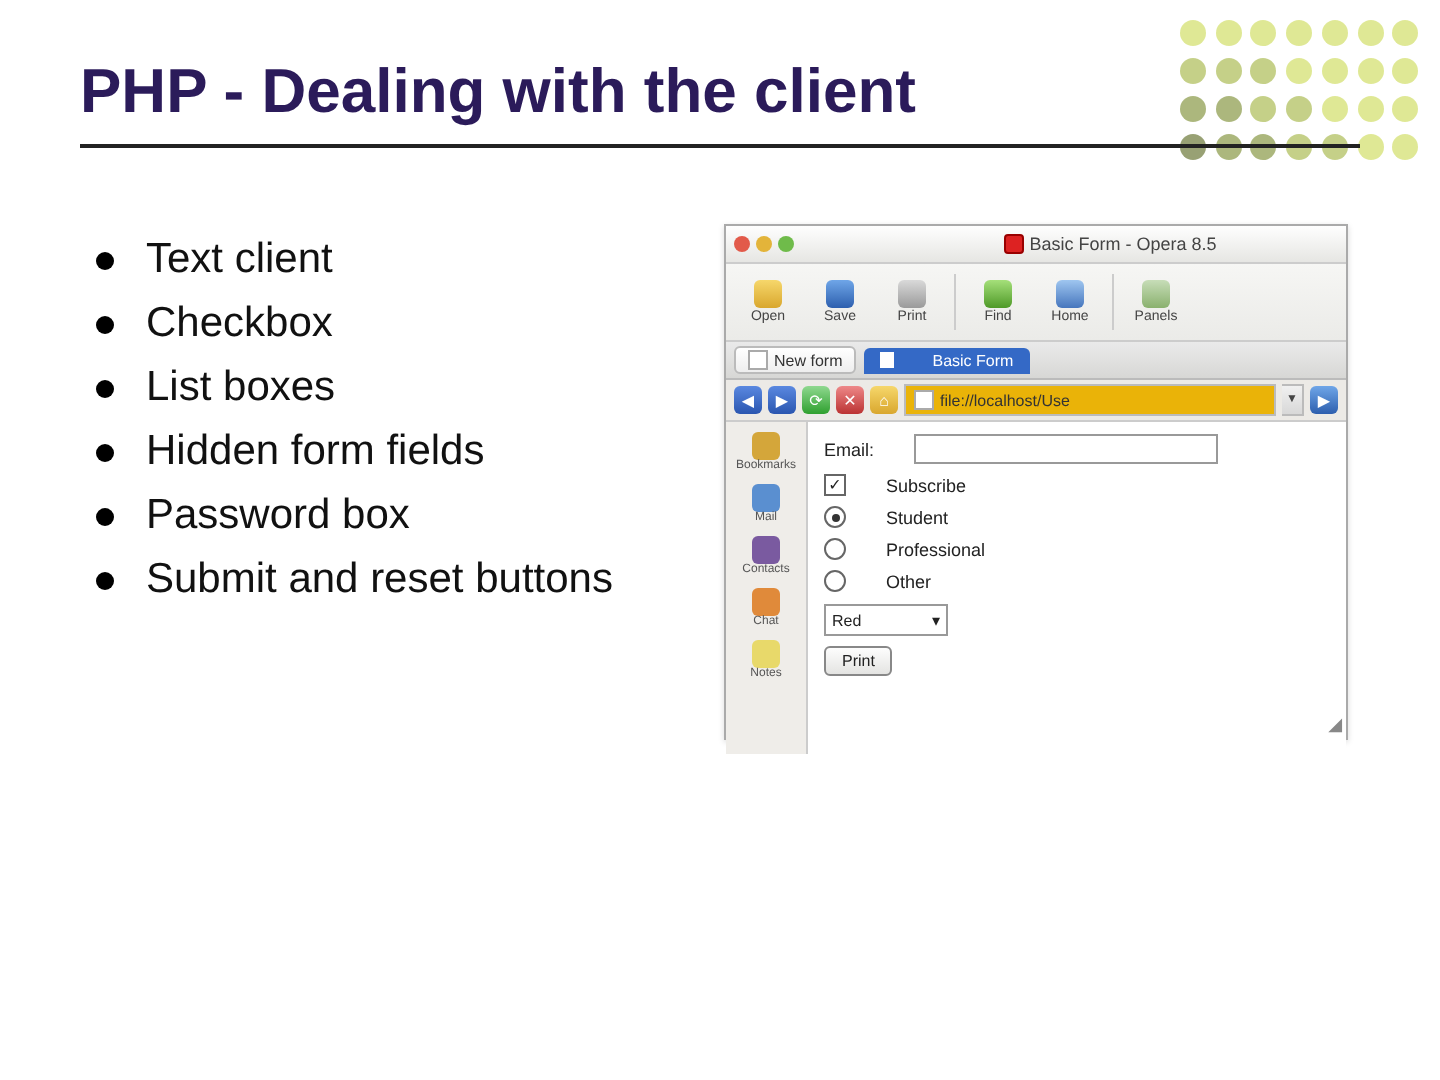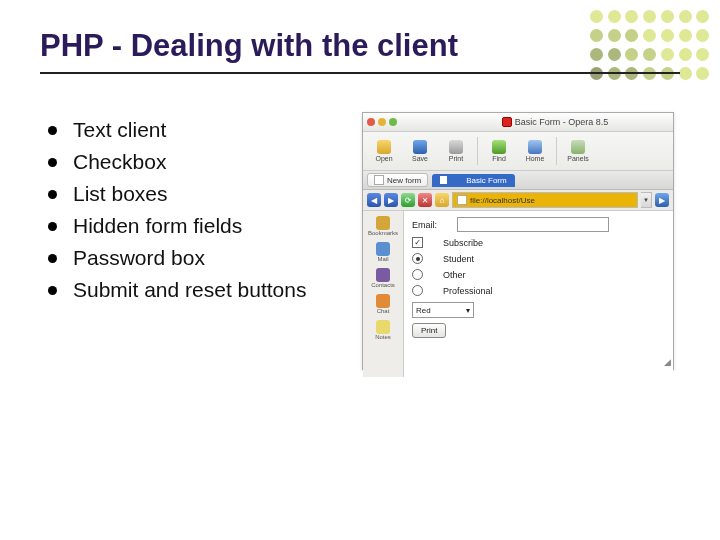--- a/index.html
+++ b/index.html
@@ -456,25 +456,25 @@
         <span class="cb">✓</span>
         <span>Subscribe</span>
       </div>
       <div style="margin:4px 0 6px 0;">
         <div class="frow">
             <span class="rb sel"></span>
             <span>Student</span>
           </div>
         <div class="frow">
             <span class="rb"></span>
-            <span>Other</span>
+            <span>Professional</span>
           </div>
         <div class="frow">
             <span class="rb"></span>
-            <span>Professional</span>
+            <span>Other</span>
           </div>
       </div>
       <div class="frow">
         <div class="selectbox">
           <span>Red</span>
           <span>▾</span>
         </div>
       </div>
       <div class="frow">
         <div class="submitbtn">

